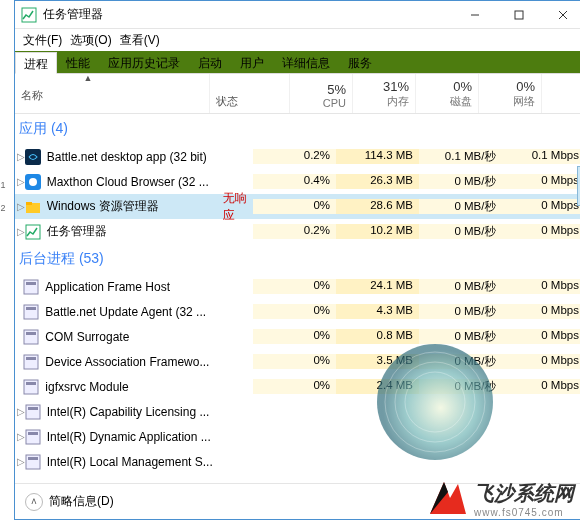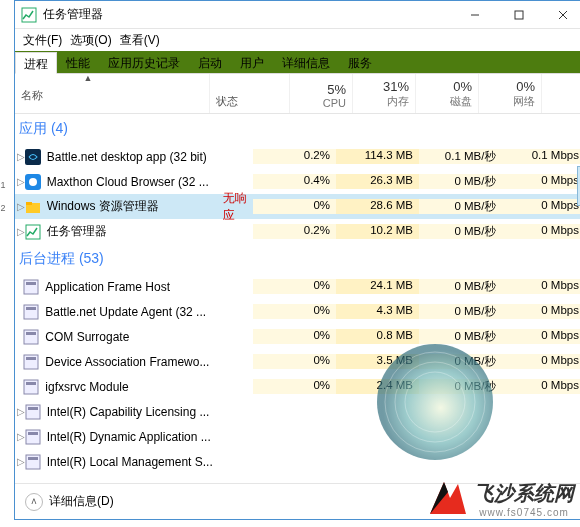--- a/index.html
+++ b/index.html
@@ -37,21 +37,21 @@
   .tint-2 { background: #fff2c4; }
   .row .cells { display:flex; margin-left:auto;}
   .footer { position:absolute; bottom:0; left:0; right:0; height:36px; border-top:1px solid #e5e5e5; display:flex; align-items:center; padding:0 10px; gap:6px; background:#fff;}
   .footer .chev { width:18px; height:18px; border:1px solid #bbb; border-radius:50%; display:flex; align-items:center; justify-content:center; font-size:10px; color:#555;}
   .side-tab { position:absolute; right:0; top:165px; width:8px; height:40px; background:#cde8f6; border:1px solid #88b8d8;}
   .gutter { position:absolute; left:0; top:174px; width:6px; height:50px;}
   .gutter span { display:block; font-size:9px; color:#666; line-height:23px; text-align:center;}
   .overlay-logo { position:absolute; right:4px; bottom:4px; display:flex; align-items:center; gap:6px; background:rgba(255,255,255,0.0); padding:2px;}
   .overlay-logo .mark svg { width:42px; height:42px; }
   .overlay-logo .txt { font-size:20px; font-weight:bold; color:#333; font-style:italic; }
-  .overlay-logo .sub { font-size:10px; color:#888; display:block; font-style:normal; font-weight:normal; letter-spacing:1px;text-align:center;}
+  .overlay-logo .sub { font-size:10px; color:#888; display:block; font-style:normal; font-weight:normal; letter-spacing:1px;}
   .swirl { position:absolute; right:80px; bottom:34px; width:150px; height:130px; pointer-events:none; opacity:0.75;}
 </style>
 </head>
 <body>
 
 <div class="gutter">
     <span>1</span>
     <span>2</span>
   </div>
 
@@ -337,21 +337,21 @@
         <circle cx="80" cy="70" r="58" fill="url(#g1)" opacity="0.9"></circle>
         <path d="M80 70 m-50 0 a50 50 0 1 0 100 0 a50 50 0 1 0 -100 0" fill="none" stroke="#fff" stroke-width="0.6" opacity="0.5"></path>
         <path d="M80 70 m-40 0 a40 40 0 1 0 80 0 a40 40 0 1 0 -80 0" fill="none" stroke="#fff" stroke-width="0.6" opacity="0.5"></path>
         <path d="M80 70 m-30 0 a30 30 0 1 0 60 0 a30 30 0 1 0 -60 0" fill="none" stroke="#fff" stroke-width="0.6" opacity="0.5"></path>
       </svg>
     </div>
   </div>
 
   <div class="footer">
     <span class="chev">˄</span>
-    <span>详细信息(D)</span>
+    <span>简略信息(D)</span>
   </div>
 
   <div class="side-tab"></div>
 </div>
 
 <div class="overlay-logo">
   <span class="mark">
     <svg viewBox="0 0 42 42">
         <path d="M4 38 L18 6 L24 22 L32 8 L40 38 Z" fill="#e62b1e"></path>
         <path d="M4 38 L18 6 L22 16 Z" fill="#111"></path>

